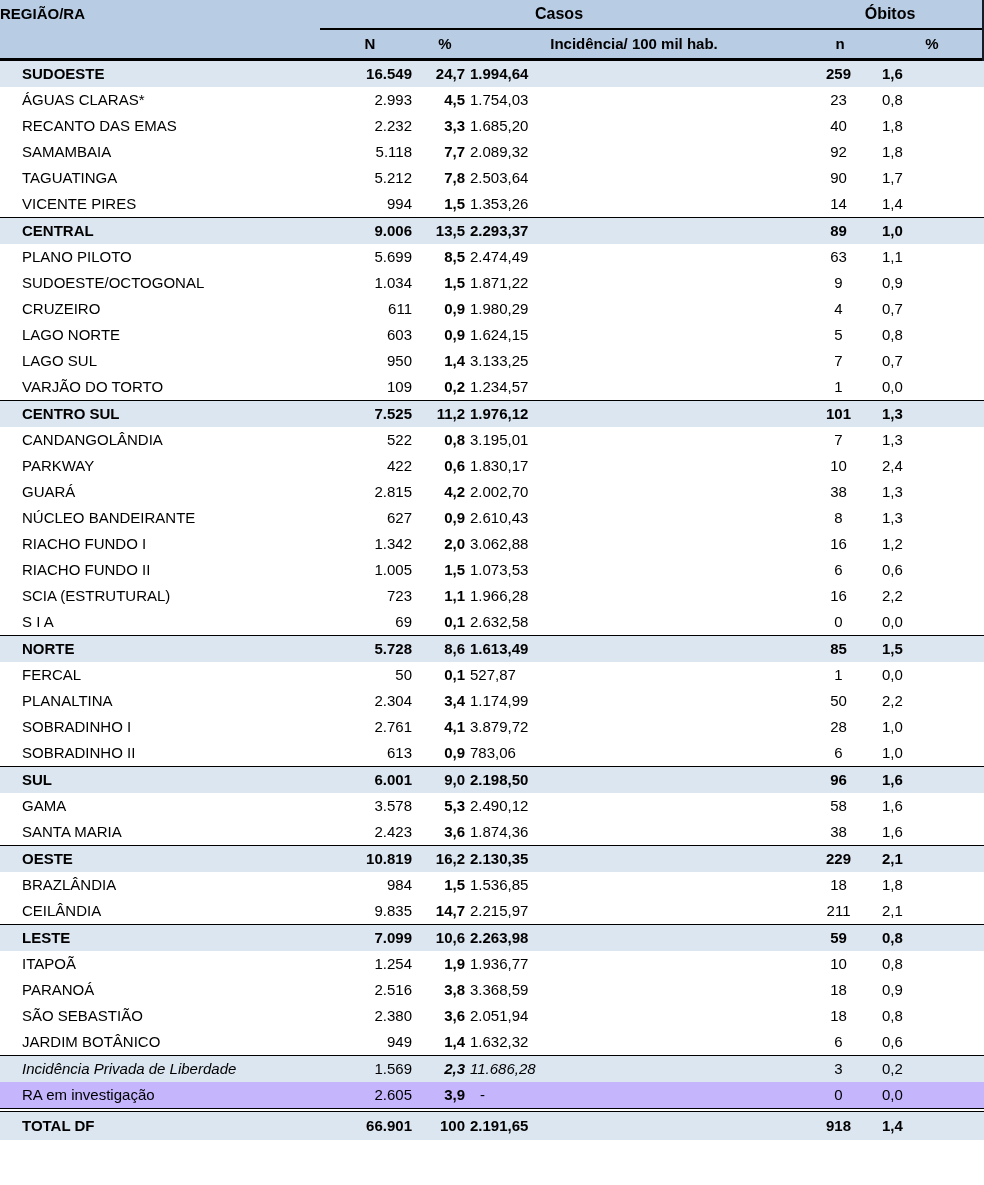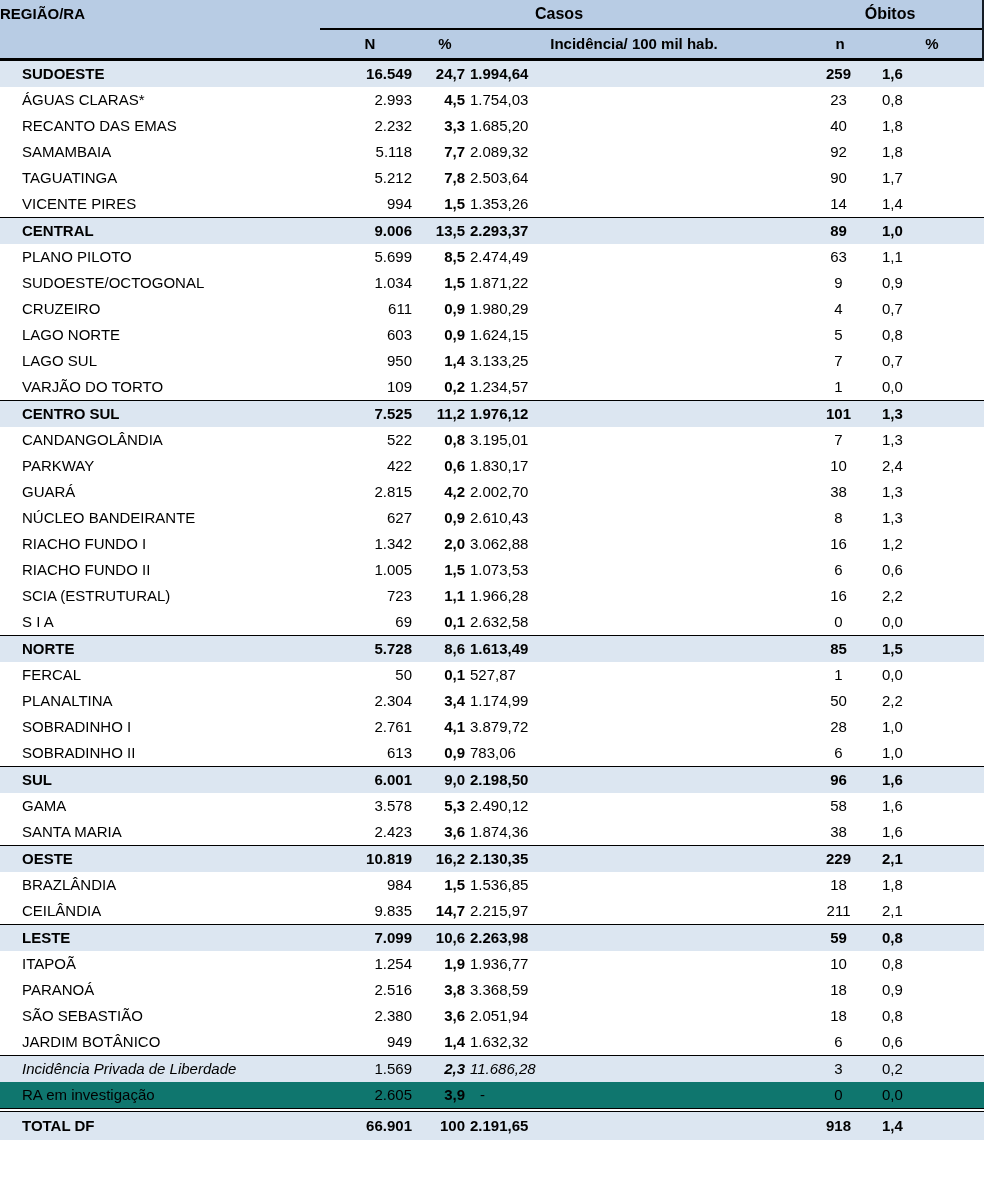--- a/index.html
+++ b/index.html
@@ -20,21 +20,21 @@
   .col-name { text-align: left; padding-left: 22px; }
   .col-n    { text-align: right; padding-right: 8px; }
   .col-pct  { text-align: right; padding-right: 5px; font-weight: bold; }
   .col-inc  { padding-right: 4px; }
   .col-dn   { text-align: center; padding-right: 3px; }
   .col-dpct { padding-right: 9px; }
 
   .row-section td { background: #dce6f1; font-weight: bold; border-top: 1px solid #000; }
   .row-ppl td { background: #dce6f1; border-top: 1px solid #000; }
   .row-ppl .col-name, .row-ppl .col-pct, .row-ppl .col-inc { font-style: italic; }
-  .row-ra td { background: #0f766e; }
+  .row-ra td { background: #c4b5fd; }
   .row-ra .col-inc { text-align: left; padding-left: 10px; }
   .row-total td { background: #dce6f1; font-weight: bold; border-top: 4px double #000; height: 28px; }
 </style>
 </head>
 <body>
 
 <table>
   <colgroup>
     <col style="width:320px">
     <col style="width:100px">

